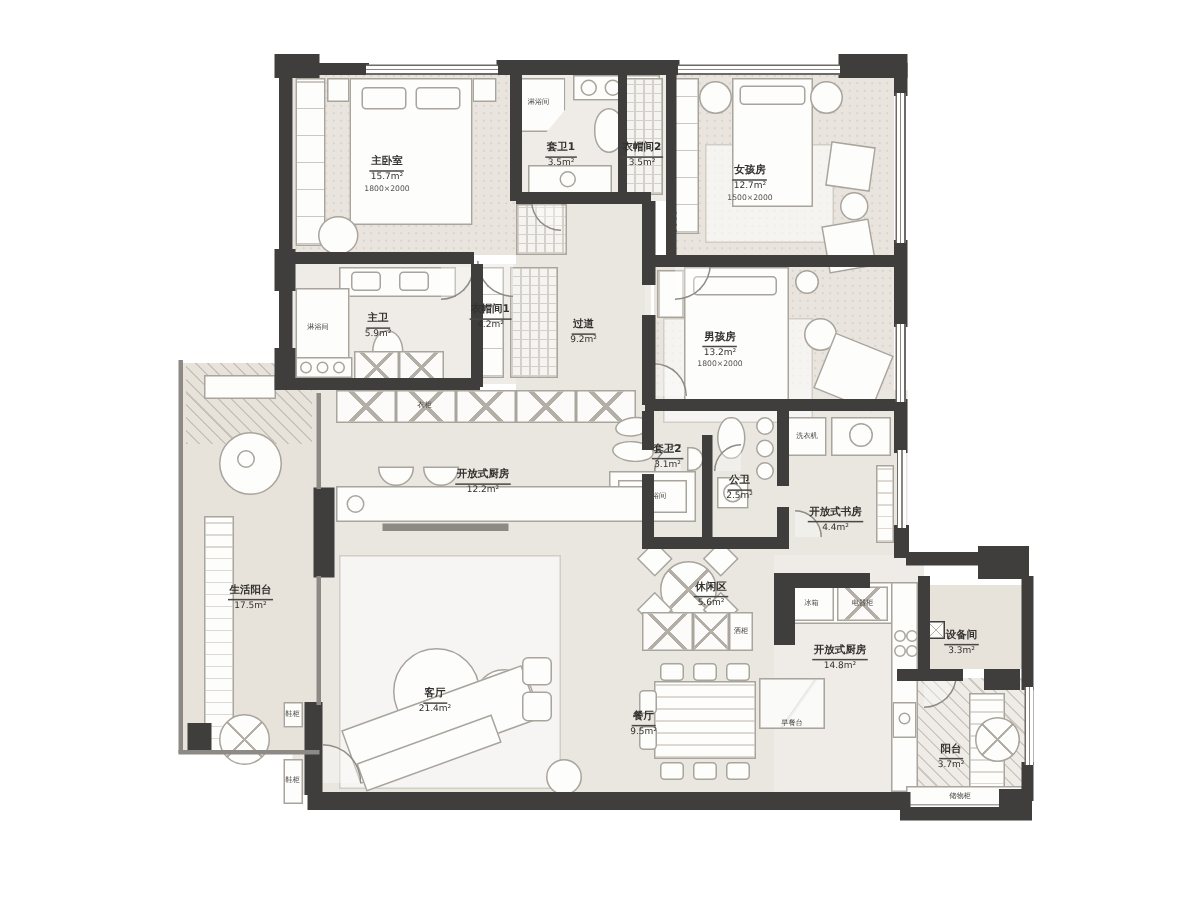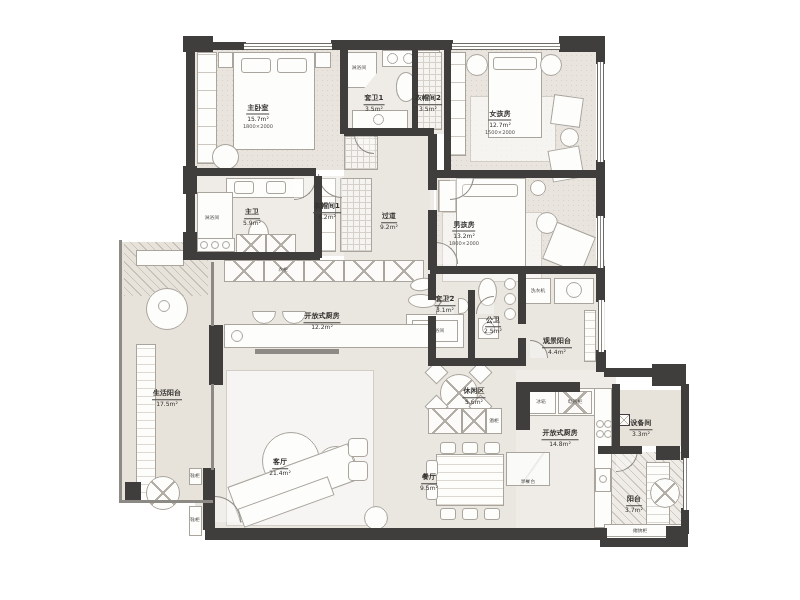--- a/index.html
+++ b/index.html
@@ -298,46 +298,46 @@
     <span class="ar">5.9m²</span>
   </div>
   <div class="lbl" style="left:327px;top:207px;">
     <span class="nm">衣帽间1</span>
     <span class="ar">4.2m²</span>
   </div>
   <div class="lbl" style="left:389px;top:217px;">
     <span class="nm">过道</span>
     <span class="ar">9.2m²</span>
   </div>
-  <div class="lbl" style="left:464px;top:229px;">
+  <div class="lbl" style="left:480px;top:229px;">
     <span class="nm">男孩房</span>
     <span class="ar">13.2m²</span>
     <span class="dm">1800×2000</span>
   </div>
   <div class="lbl" style="left:445px;top:300px;">
     <span class="nm">套卫2</span>
     <span class="ar">3.1m²</span>
   </div>
   <div class="lbl" style="left:493px;top:321px;">
     <span class="nm">公卫</span>
     <span class="ar">2.5m²</span>
   </div>
   <div class="lbl" style="left:557px;top:342px;">
-    <span class="nm">观景阳台</span>
+    <span class="nm">开放式书房</span>
     <span class="ar">4.4m²</span>
   </div>
   <div class="lbl" style="left:322px;top:317px;">
     <span class="nm">开放式厨房</span>
     <span class="ar">12.2m²</span>
   </div>
   <div class="lbl" style="left:167px;top:394px;">
     <span class="nm">生活阳台</span>
     <span class="ar">17.5m²</span>
   </div>
-  <div class="lbl" style="left:280px;top:463px;">
+  <div class="lbl" style="left:290px;top:463px;">
     <span class="nm">客厅</span>
     <span class="ar">21.4m²</span>
   </div>
   <div class="lbl" style="left:474px;top:392px;">
     <span class="nm">休闲区</span>
     <span class="ar">5.6m²</span>
   </div>
   <div class="lbl" style="left:429px;top:478px;">
     <span class="nm">餐厅</span>
     <span class="ar">9.5m²</span>

